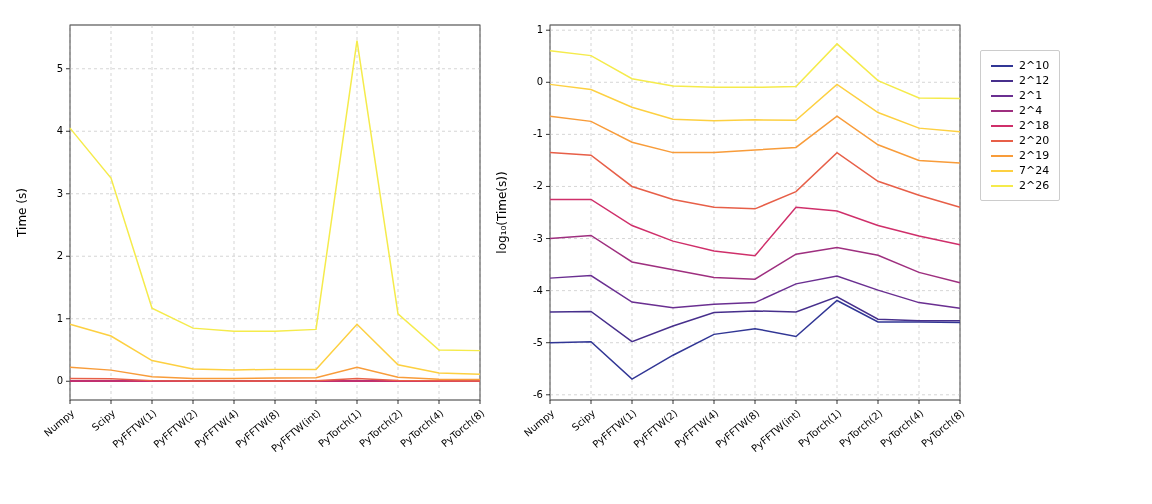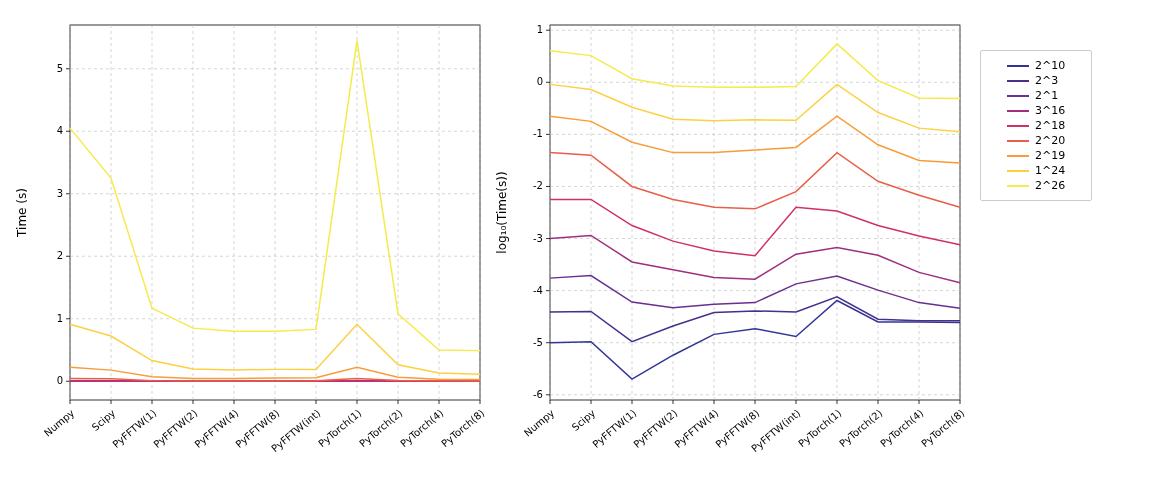--- a/index.html
+++ b/index.html
@@ -22,21 +22,21 @@
   .legend {
     margin-left: 10px;
     margin-top: 40px;
     border: 1px solid #ccc;
     border-radius: 2px;
     padding: 6px 10px;
   }
   .legend-row {
     display: flex;
     align-items: center;
-    margin: 2px 16px;
+    margin: 2px 0;
   }
   .legend-swatch {
     width: 22px;
     height: 0;
     border-top: 2px solid;
     margin-right: 6px;
   }
 </style>
 </head>
 <body>
@@ -180,44 +180,44 @@
         <path d="M60 40.67708333333331 L101 45.62499999999996 L142 68.75 L183 75.98958333333329 L224 77.34375 L265 77.34375 L306 76.51041666666666 L347 33.90624999999996 L388 70.57291666666666 L429 87.96875 L470 88.43749999999999 " fill="none" stroke="#f5eb4b" stroke-width="1.5"></path>
       </svg>
   </div>
   <div class="legend" id="legend">
       <div class="legend-row">
         <div class="legend-swatch" style="border-top-color: rgb(49, 54, 149);"></div>
         <span>2^10</span>
       </div>
       <div class="legend-row">
         <div class="legend-swatch" style="border-top-color: rgb(71, 47, 140);"></div>
-        <span>2^3</span>
+        <span>2^12</span>
       </div>
       <div class="legend-row">
         <div class="legend-swatch" style="border-top-color: rgb(106, 47, 145);"></div>
         <span>2^1</span>
       </div>
       <div class="legend-row">
         <div class="legend-swatch" style="border-top-color: rgb(158, 47, 127);"></div>
-        <span>3^16</span>
+        <span>2^4</span>
       </div>
       <div class="legend-row">
         <div class="legend-swatch" style="border-top-color: rgb(207, 47, 106);"></div>
         <span>2^18</span>
       </div>
       <div class="legend-row">
         <div class="legend-swatch" style="border-top-color: rgb(231, 95, 72);"></div>
         <span>2^20</span>
       </div>
       <div class="legend-row">
         <div class="legend-swatch" style="border-top-color: rgb(248, 156, 58);"></div>
         <span>2^19</span>
       </div>
       <div class="legend-row">
         <div class="legend-swatch" style="border-top-color: rgb(253, 208, 65);"></div>
-        <span>1^24</span>
+        <span>7^24</span>
       </div>
       <div class="legend-row">
         <div class="legend-swatch" style="border-top-color: rgb(245, 235, 75);"></div>
         <span>2^26</span>
       </div>
     </div>
 </div>
 
 </body></html>

